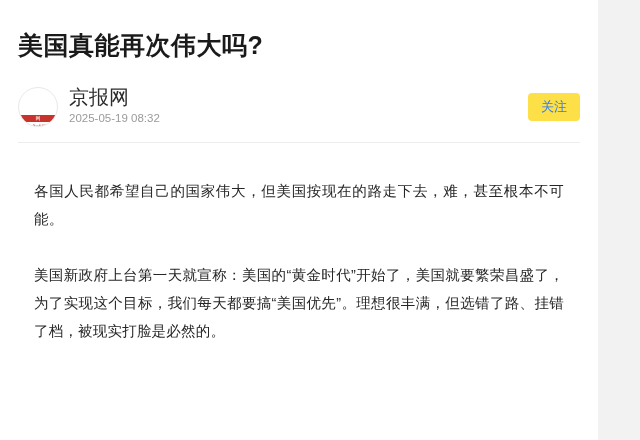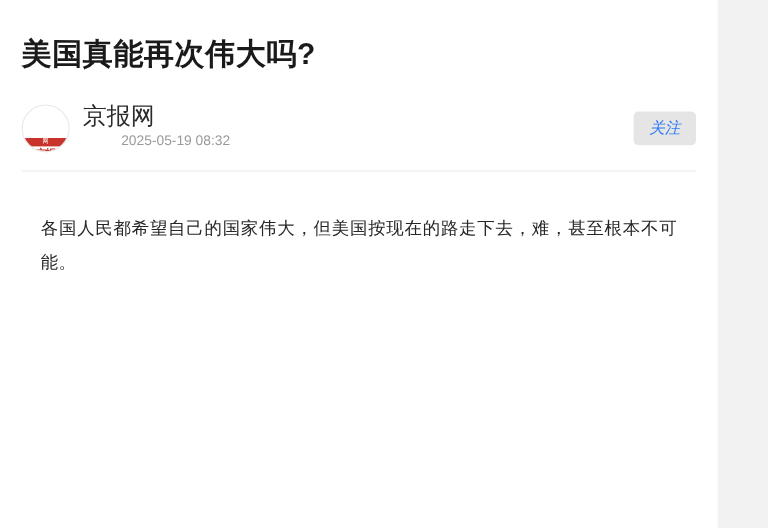--- a/index.html
+++ b/index.html
@@ -80,45 +80,43 @@
   }
   .source-name {
     font-size: 20px;
     color: #2b2b2b;
     line-height: 19px;
   }
   .meta-sub {
     display: flex;
     align-items: center;
     margin-top: 3px;
-    margin-left: 32px;
   }
   .date {
     font-size: 11.5px;
     color: #9a9a9a;
     line-height: 16px;
   }
   .account-type {
     font-size: 11.5px;
     color: #9a9a9a;
     line-height: 16px;
     margin-left: 42px;
   }
   .follow-btn {
     flex: 0 0 auto;
     color: #2f7bf6;
-    background: #e5e5e5;
+    background: #fde047;
     border: none;
     border-radius: 4px;
     font-size: 13px;
     padding: 6px 13px;
     cursor: pointer;
     font-family: "Liberation Sans", "DejaVu Sans", sans-serif;
     line-height: 16px;
-    font-style: italic;
   }
   .divider {
     height: 1px;
     background: #ededed;
     margin: 14px 0 0 0;
   }
   .body-text {
     padding-top: 6px;
   }
   .para {
@@ -150,16 +148,17 @@
           <span class="date">2025-05-19 08:32</span>
         </div>
       </div>
       <button class="follow-btn">关注</button>
     </div>
 
     <div class="divider"></div>
 
     <div class="body-text">
       <p class="para">各国人民都希望自己的国家伟大，但美国按现在的路走下去，难，甚至根本不可能。</p>
+      <p class="para">美国新政府上台第一天就宣称：美国的“黄金时代”开始了，美国就要繁荣昌盛了，为了实现这个目标，我们每天都要搞“美国优先”。理想很丰满，但选错了路、挂错了档，被现实打脸是必然的。</p>
     </div>
 
   </div>
 </div>
 
 </body></html>

